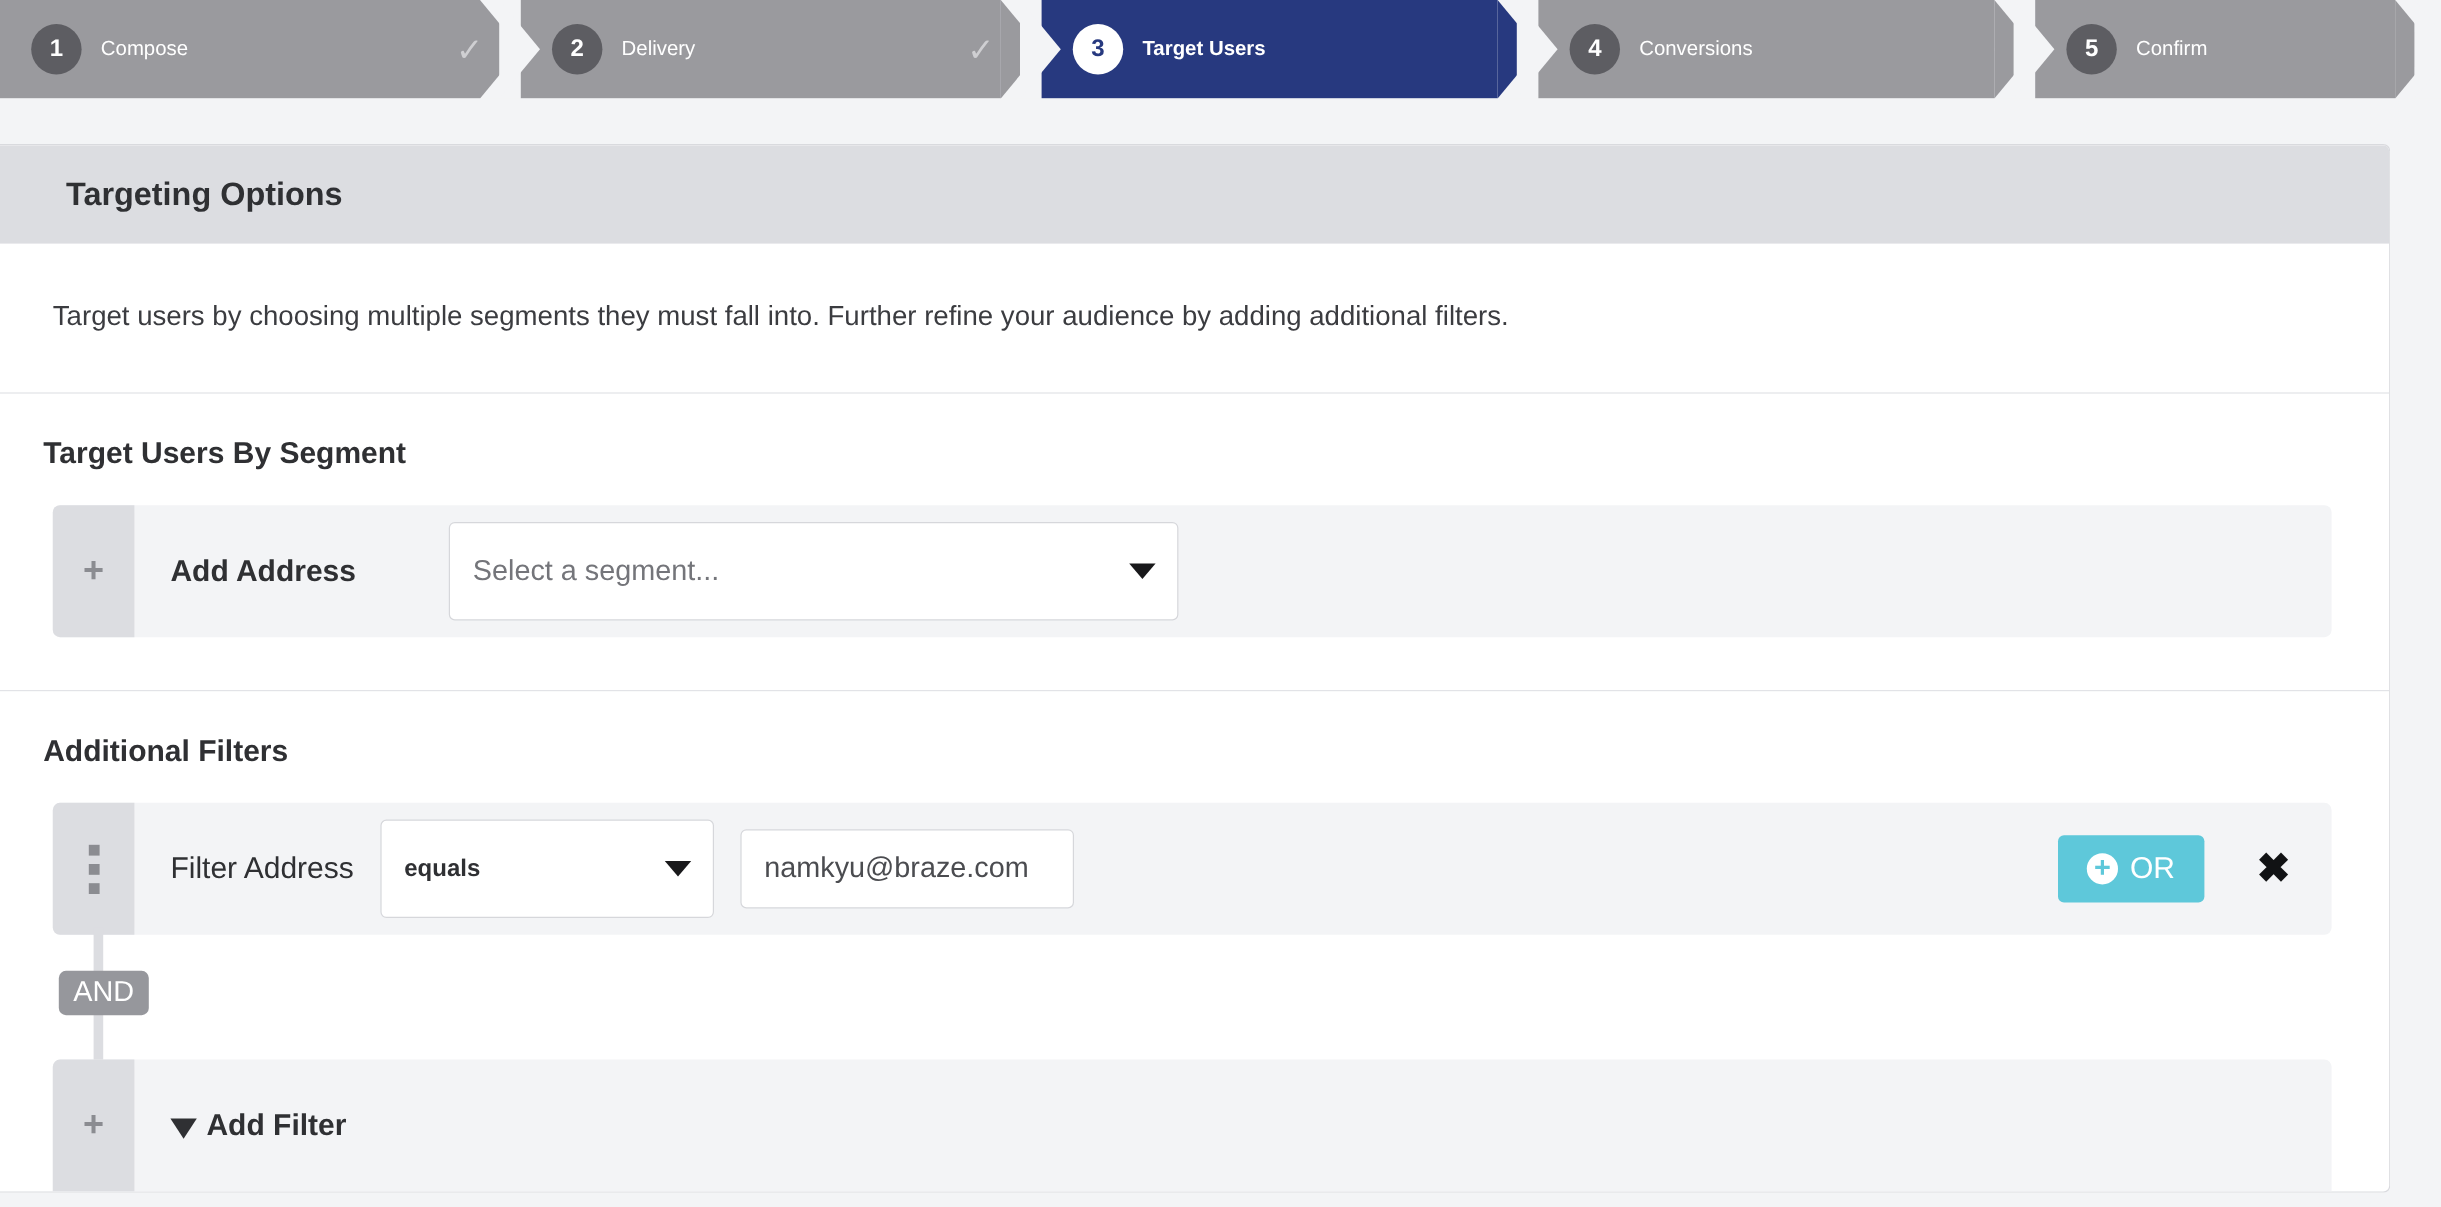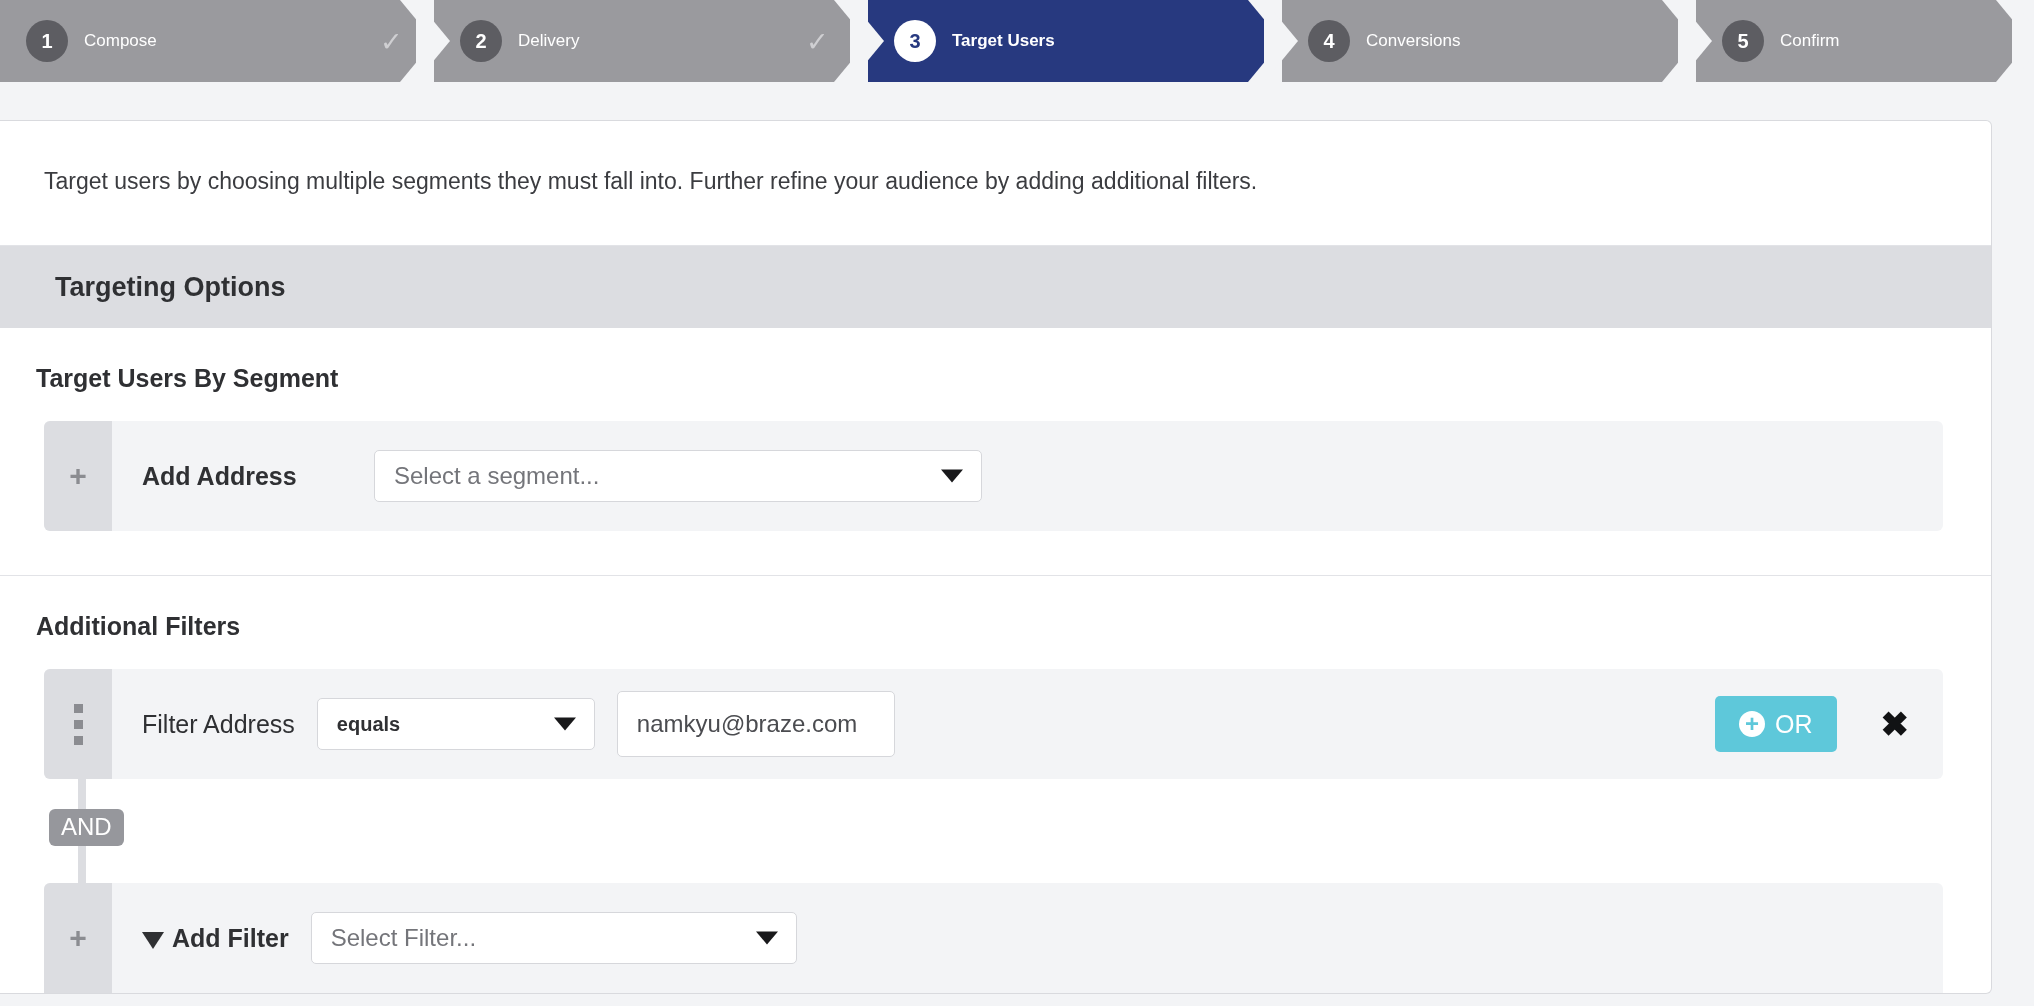--- a/index.html
+++ b/index.html
@@ -176,21 +176,21 @@
     white-space: nowrap;
     display: flex;
     align-items: center;
     gap: 8px;
   }
   .row-label.plain { font-weight: normal; }
 
   
   .select {
     position: relative;
-    height: 52px;
+    height: 82px;
     background: #ffffff;
     border: 1px solid #d6d7db;
     border-radius: 5px;
     display: flex;
     align-items: center;
     padding: 0 52px 0 19px;
     cursor: pointer;
   }
   .select .value { font-size: 20px; color: #2f3033; font-weight: bold; white-space: nowrap; }
   .select .placeholder { font-size: 24px; color: #74757a; white-space: nowrap; }
@@ -325,26 +325,26 @@
   <div class="step step-inactive" style="left:1696px; width:300px;">
     <div class="step-num">5</div>
     <div class="step-label">Confirm</div>
   </div>
   <div class="arrow-head" style="left:1996px; border-left:34px solid #9a9a9e;"></div>
   <div class="arrow-notch" style="left:2012px;"></div>
 </div>
 
 <div id="targeting-card">
 
+  <div id="card-header">
+    <span class="title">Targeting Options</span>
+  </div>
+
   <div id="card-description">
     <span class="desc">Target users by choosing multiple segments they must fall into. Further refine your audience by adding additional filters.</span>
-  </div>
-
-  <div id="card-header">
-    <span class="title">Targeting Options</span>
   </div>
 
   <div class="section" style="padding-bottom:44px; border-bottom:1px solid #e2e3e7;">
     <div class="section-title">Target Users By Segment</div>
 
     <div class="builder-row">
       <div class="row-handle">
         <span class="handle-plus">+</span>
       </div>
       <div class="row-body">
@@ -393,20 +393,16 @@
 
     <div class="builder-row" style="border-radius:6px 6px 0 0;">
       <div class="row-handle" style="border-radius:6px 0 0 0;">
         <span class="handle-plus">+</span>
       </div>
       <div class="row-body">
         <span class="row-label">
           <span class="funnel-icon"></span>
           <span>Add Filter</span>
         </span>
-        <div class="select" style="width:486px; margin-left:22px;">
-          <span class="placeholder">Select Filter...</span>
-          <span class="caret"></span>
-        </div>
       </div>
     </div>
   </div>
 </div>
 
 </body></html>

